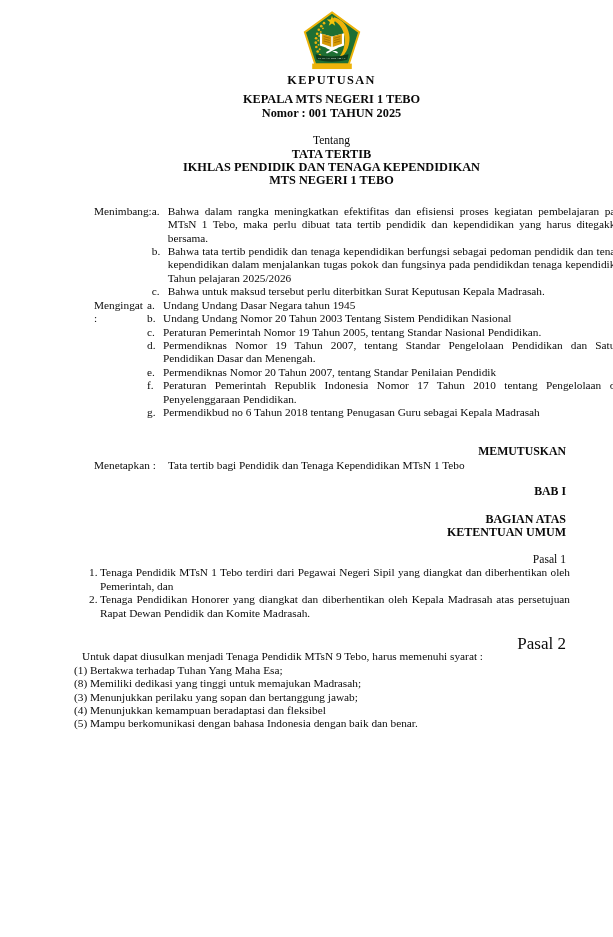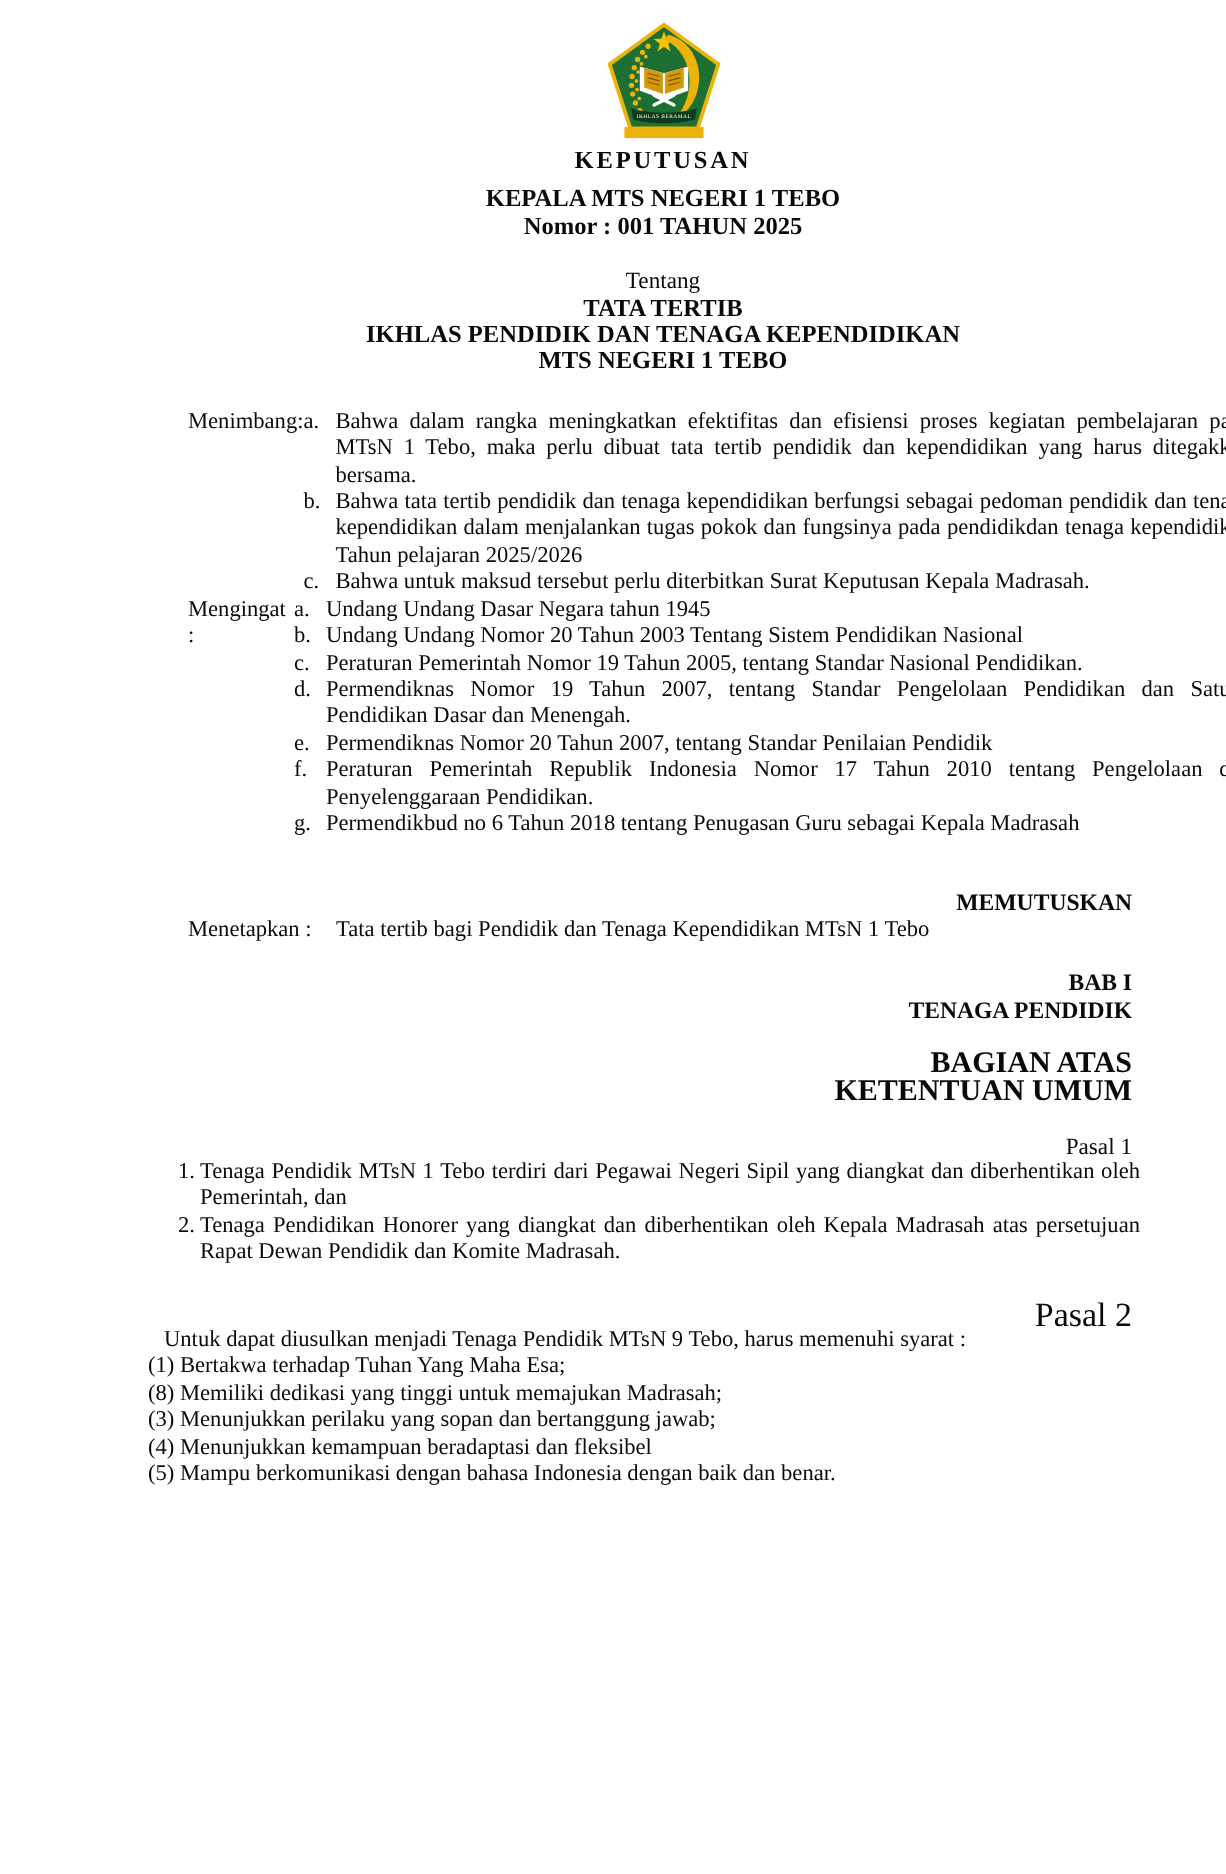--- a/index.html
+++ b/index.html
@@ -26,21 +26,21 @@
   .mm-lbl2{flex:0 0 53px;}
   .mm-items{flex:1;}
   .it{display:flex;}
   .it .mk{flex:0 0 16px;}
   .it .tx{flex:1;text-align:justify;}
   .center-mid{width:512px;margin-left:29px;text-align:right;}
   .memutuskan{margin-top:26px;font-weight:bold;font-size:11.8px;}
   .menetapkan{display:flex;margin-left:69px;margin-right:12px;}
   .menetapkan .lbl{flex:0 0 74px;}
   .bab{margin-top:13px;font-weight:bold;font-size:11.8px;line-height:13.6px;}
-  .bagian{margin-top:14px;font-weight:bold;font-size:15px;line-height:13.6px;}
+  .bagian{margin-top:14px;font-weight:bold;font-size:12px;line-height:13.6px;}
   .pasal-h{margin-top:13px;font-size:11.6px;}
   .pasal2-h{margin-top:17px;font-size:17px;}
   .p1-list{margin-left:64px;margin-right:68px;}
   .p1-list .mk{flex:0 0 11px;}
   .p2{margin-left:49px;margin-right:12px;}
   .p2-intro{padding-left:8px;}
 </style>
 </head>
 <body>
 
@@ -161,21 +161,20 @@
   </div>
 
   <div class="center-mid memutuskan">MEMUTUSKAN</div>
   <div class="menetapkan">
     <span class="lbl">Menetapkan :</span>
     <span>Tata tertib bagi Pendidik dan Tenaga Kependidikan MTsN 1 Tebo</span>
   </div>
 
   <div class="center-mid bab">
     <div>BAB I</div>
-    <div>TENAGA PENDIDIK</div>
   </div>
   <div class="center-mid bagian">
     <div>BAGIAN ATAS</div>
     <div>KETENTUAN UMUM</div>
   </div>
 
   <div class="center-mid pasal-h">Pasal 1</div>
   <div class="p1-list">
     <div class="it">
       <span class="mk">1.</span>

